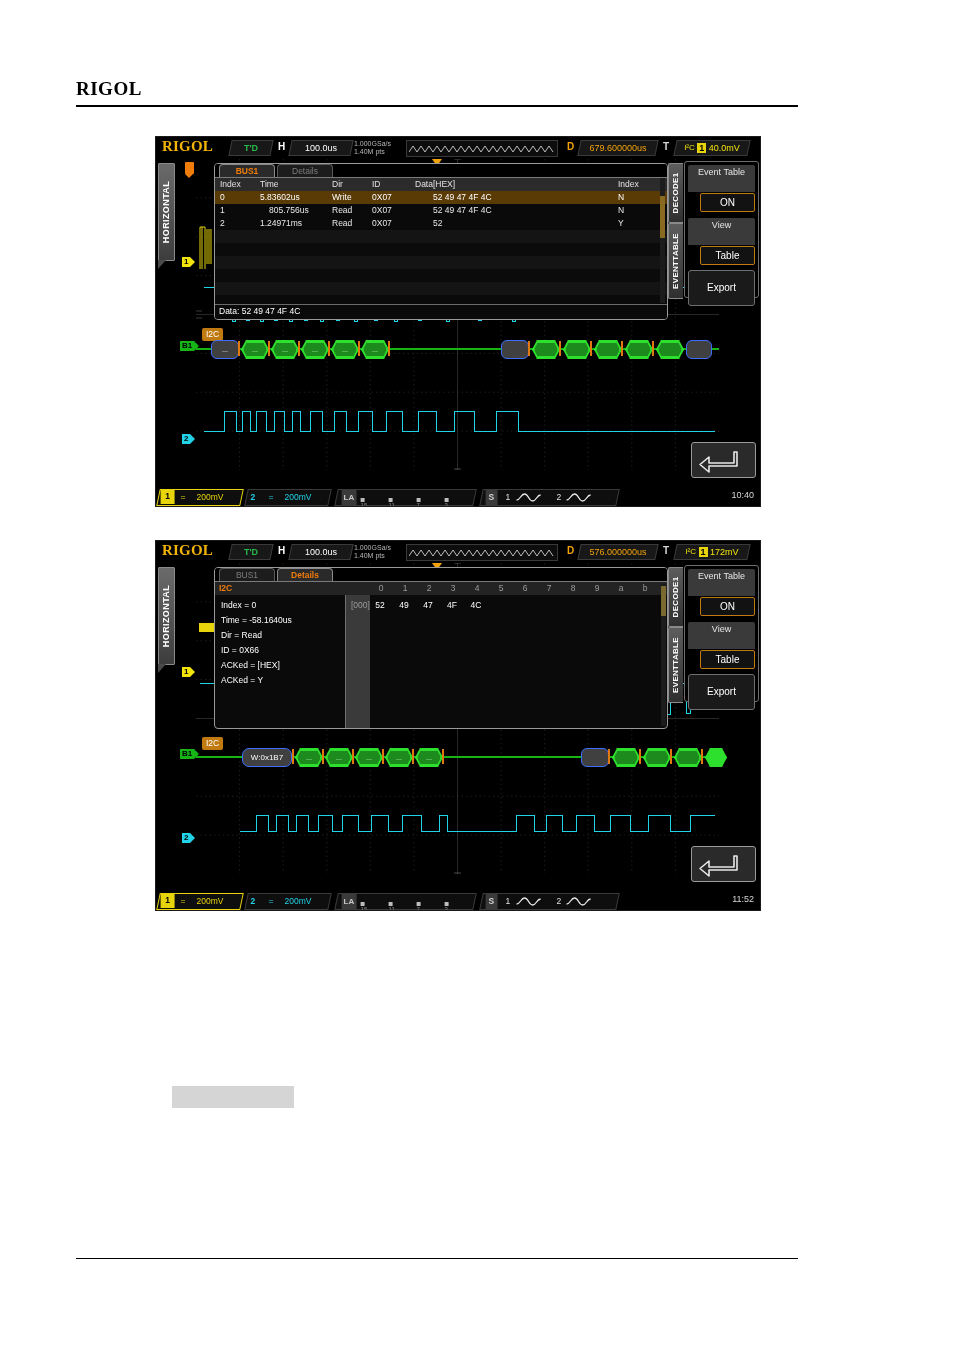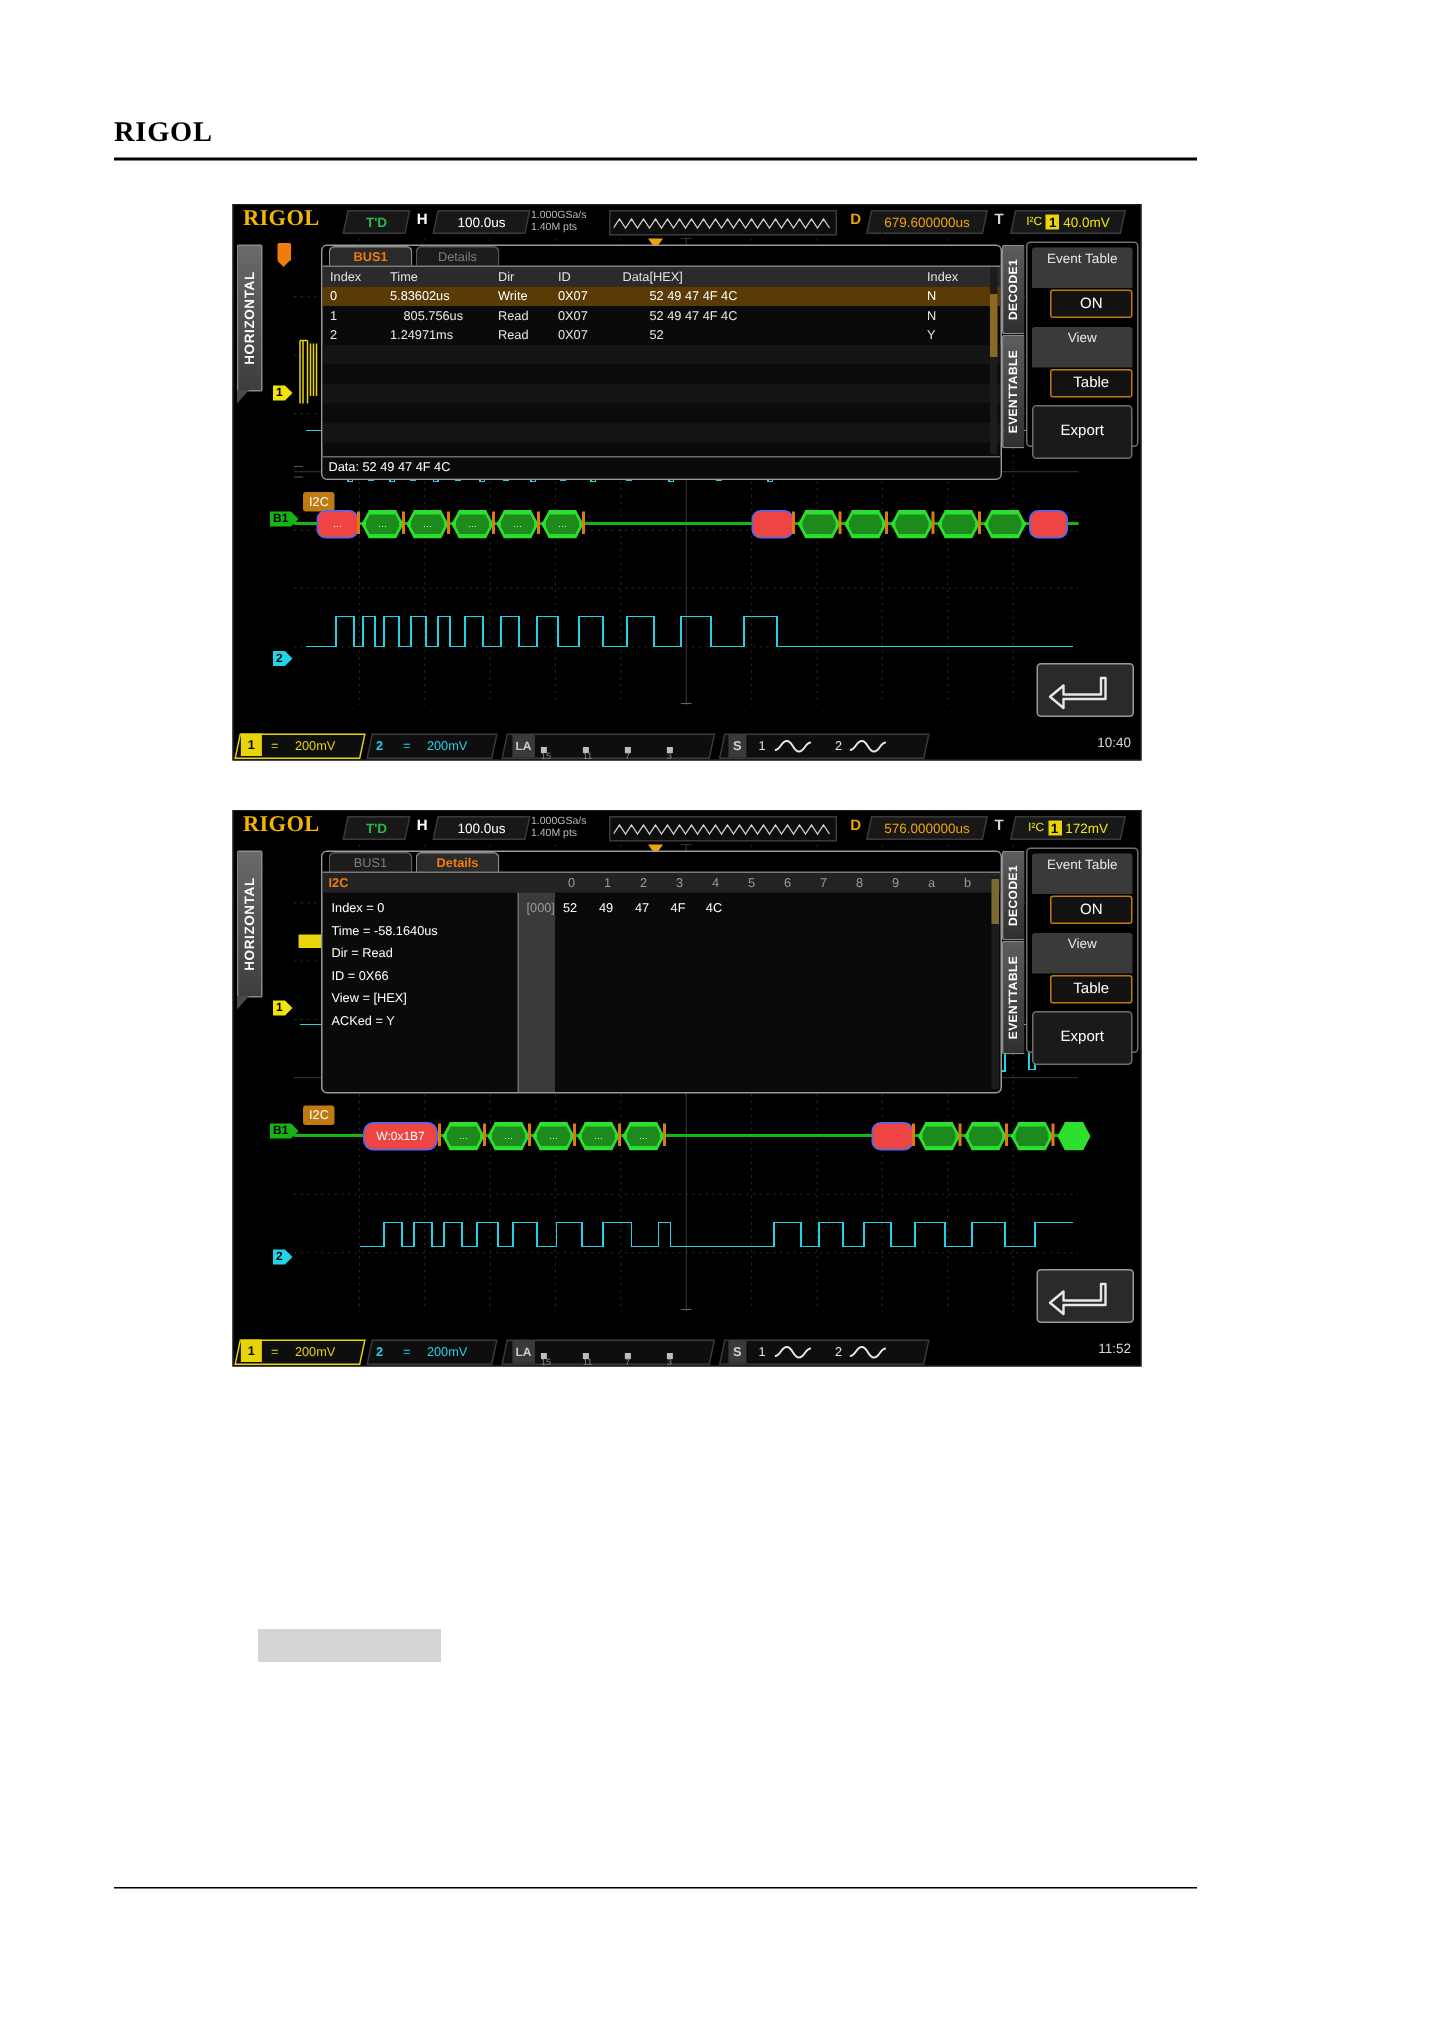--- a/index.html
+++ b/index.html
@@ -163,21 +163,21 @@
   
   .buslabel{
     position:absolute;height:13px;line-height:13px;padding:0 4px;
     background:#c07a10;color:#ffffff;font-size:8.5px;border-radius:2px;
   }
   .busline{position:absolute;height:1.5px;background:#16b516;}
   .pkt{
     position:absolute;height:17px;background:#1a7a1a;border:1.2px solid #2ee02e;
     color:#dfffdf;font-size:7px;line-height:17px;text-align:center;
   }
-  .pkt.addr{background:#ef4444;border-color:#3f6dff;color:#ffffff;}
+  .pkt.addr{background:#404040;border-color:#3f6dff;color:#ffffff;}
   .pkt.hexo{
     position:absolute;height:17px;
     background:#2ee02e;
     clip-path:polygon(5px 0,calc(100% - 5px) 0,100% 50%,calc(100% - 5px) 100%,5px 100%,0 50%);
   }
   .pkt.hexi{
     position:absolute;height:13px;background:#1d8a1d;
     clip-path:polygon(4px 0,calc(100% - 4px) 0,100% 50%,calc(100% - 4px) 100%,4px 100%,0 50%);
     color:#cfffcf;font-size:7px;line-height:13px;text-align:center;
   }
@@ -667,21 +667,21 @@
       <div class="hexcol" style="left:424px">b</div>
       <div class="hexcol" style="left:448px">c</div>
 
       <div class="dtl-sep" style="left:130px"></div>
       <div class="dtl-shade" style="left:131px"></div>
 
       <div class="dtl-line" style="top:18px">Index = 0</div>
       <div class="dtl-line" style="top:33px">Time = -58.1640us</div>
       <div class="dtl-line" style="top:48px">Dir = Read</div>
       <div class="dtl-line" style="top:63px">ID = 0X66</div>
-      <div class="dtl-line" style="top:78px">View = [HEX]</div>
+      <div class="dtl-line" style="top:78px">ACKed = [HEX]</div>
       <div class="dtl-line" style="top:93px">ACKed = Y</div>
 
       <div class="hexoff" style="left:136px;top:18px">[000]</div>
       <div class="hexval" style="left:158px;top:18px">52</div>
       <div class="hexval" style="left:182px;top:18px">49</div>
       <div class="hexval" style="left:206px;top:18px">47</div>
       <div class="hexval" style="left:230px;top:18px">4F</div>
       <div class="hexval" style="left:254px;top:18px">4C</div>
 
       <div class="etscroll" style="top:2px;bottom:2px;right:1px;">

